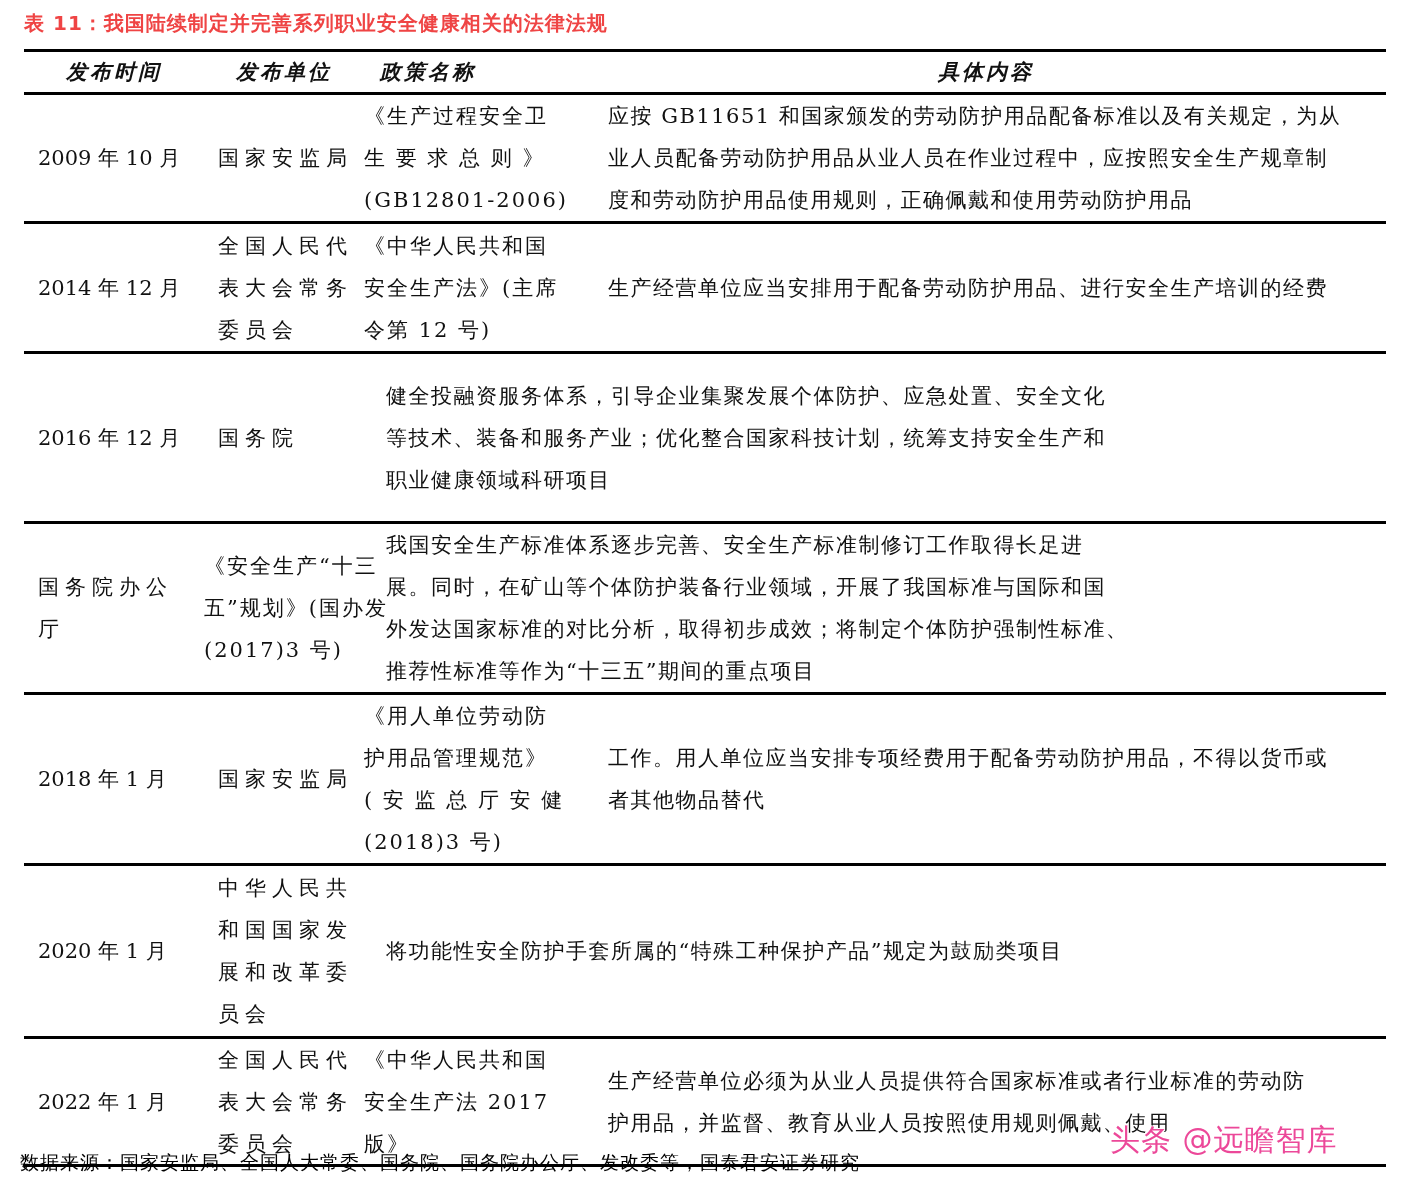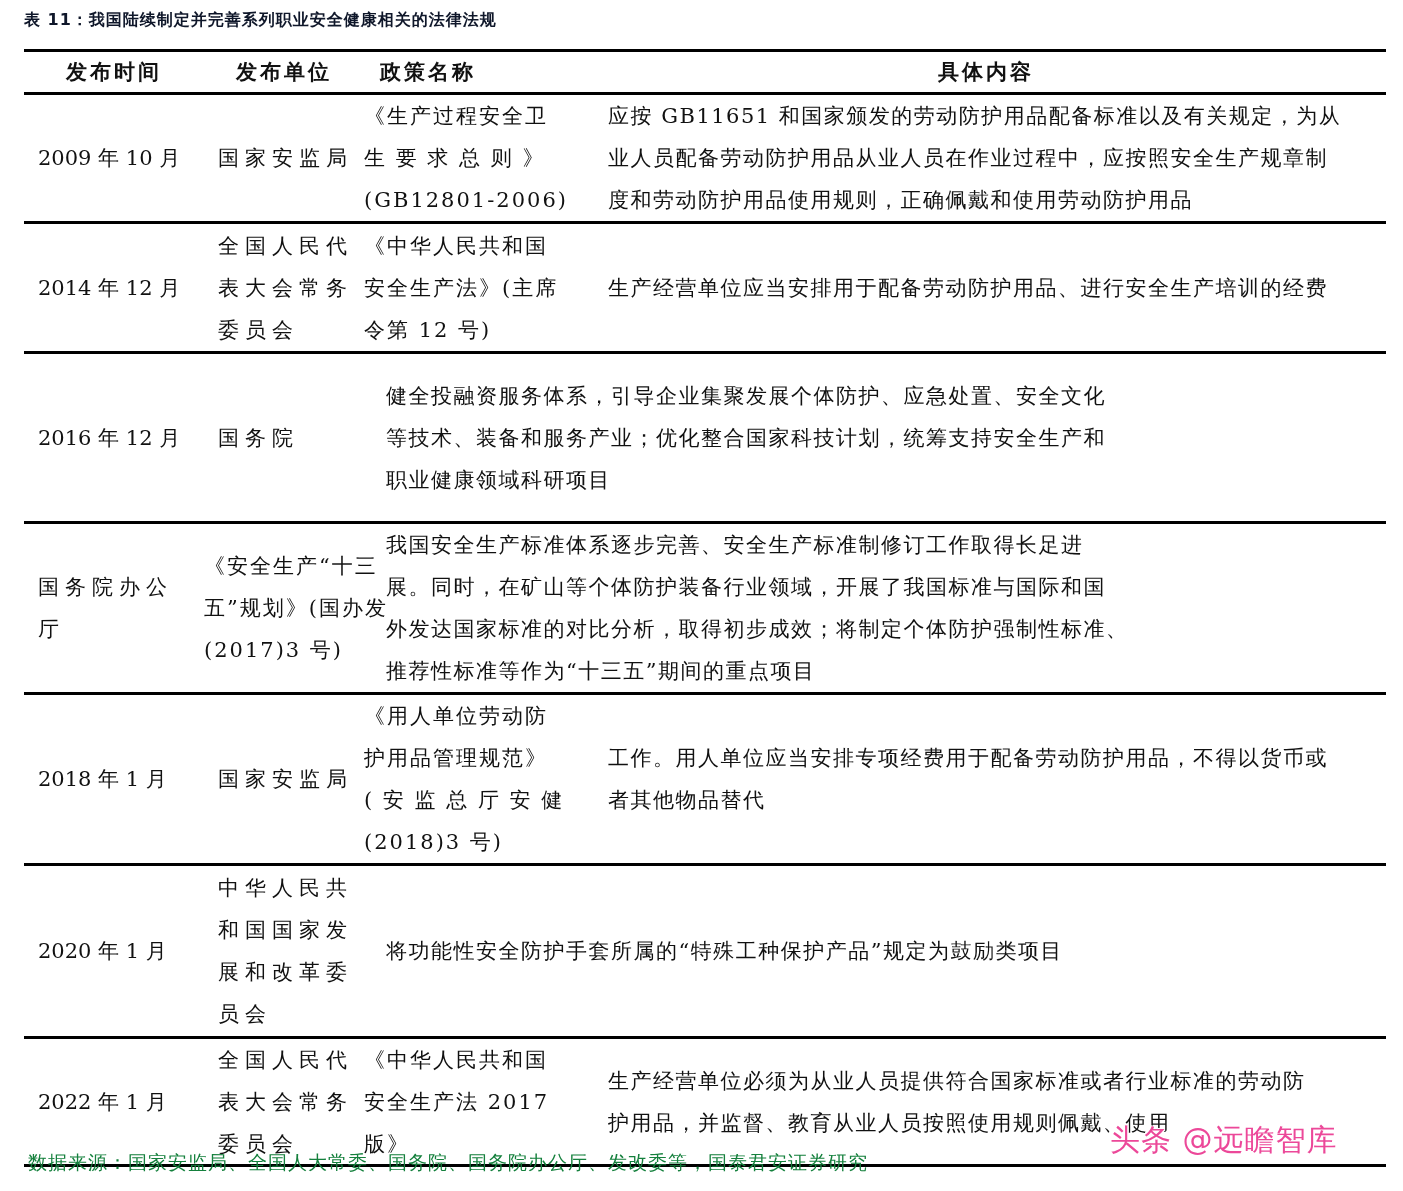--- a/index.html
+++ b/index.html
@@ -4,56 +4,56 @@
 <style>
   html, body { margin: 0; padding: 0; background: #ffffff; }
   body {
     width: 1403px; height: 1191px; position: relative; overflow: hidden;
     font-family: "DejaVu Serif", "Liberation Serif", serif;
     color: #111111;
   }
   .title {
     position: absolute; left: 24px; top: 10px;
     font-family: "DejaVu Sans", "Liberation Sans", sans-serif;
-    font-weight: bold; font-size: 16px; letter-spacing: 1px;
-    color: #0f172a;
+    font-weight: bold; font-size: 20px; letter-spacing: 1px;
+    color: #ef4444;
   }
   .table {
     position: absolute; left: 24px; top: 49px; width: 1362px;
     border-top: 3px solid #000;
     border-bottom: 3px solid #000;
   }
   .hdr {
     display: grid;
     grid-template-columns: 180px 160px 222px 800px;
     height: 40px; align-items: center;
     border-bottom: 3px solid #000;
     font-family: "DejaVu Sans", "Liberation Sans", sans-serif;
     font-weight: bold; font-size: 21px; letter-spacing: 3px;
   }
-  .hdr div { text-align: center; }
+  .hdr div { text-align: center; font-style: italic; }
   .hdr .h1 { padding-left: 0; }
   .hdr .h2 { text-align: left; padding-left: 32px; }
   .hdr .h3 { text-align: left; padding-left: 16px; }
   .row {
     display: grid;
     grid-template-columns: 180px 160px 222px 800px;
     align-items: center;
     border-bottom: 3px solid #000;
     font-size: 21px; line-height: 42px;
   }
   .row:last-child { border-bottom: none; }
   .c-time { text-align: left; padding-left: 14px; white-space: nowrap; }
   .c-unit { padding-left: 14px; padding-right: 6px; letter-spacing: 6px; }
   .c-policy { padding-left: 0px; padding-right: 6px; letter-spacing: 2px; }
   .c-content { padding-left: 22px; padding-right: 10px; letter-spacing: 1.5px; }
   .cell-line { display: block; white-space: nowrap; }
   .source {
-    position: absolute; left: 28px; top: 1150px;
-    font-size: 19px; letter-spacing: 1px; color: #15803d;
+    position: absolute; left: 20px; top: 1150px;
+    font-size: 19px; letter-spacing: 1px; color: #000000;
   }
   .watermark {
     position: absolute; left: 1110px; top: 1120px;
     font-family: "DejaVu Sans", "Liberation Sans", sans-serif;
     font-size: 30px; color: #ec4899; letter-spacing: 1px;
     text-shadow: 1px 1px 0 #fff, -1px -1px 0 #fff;
   }
 </style>
 </head>
 <body>

